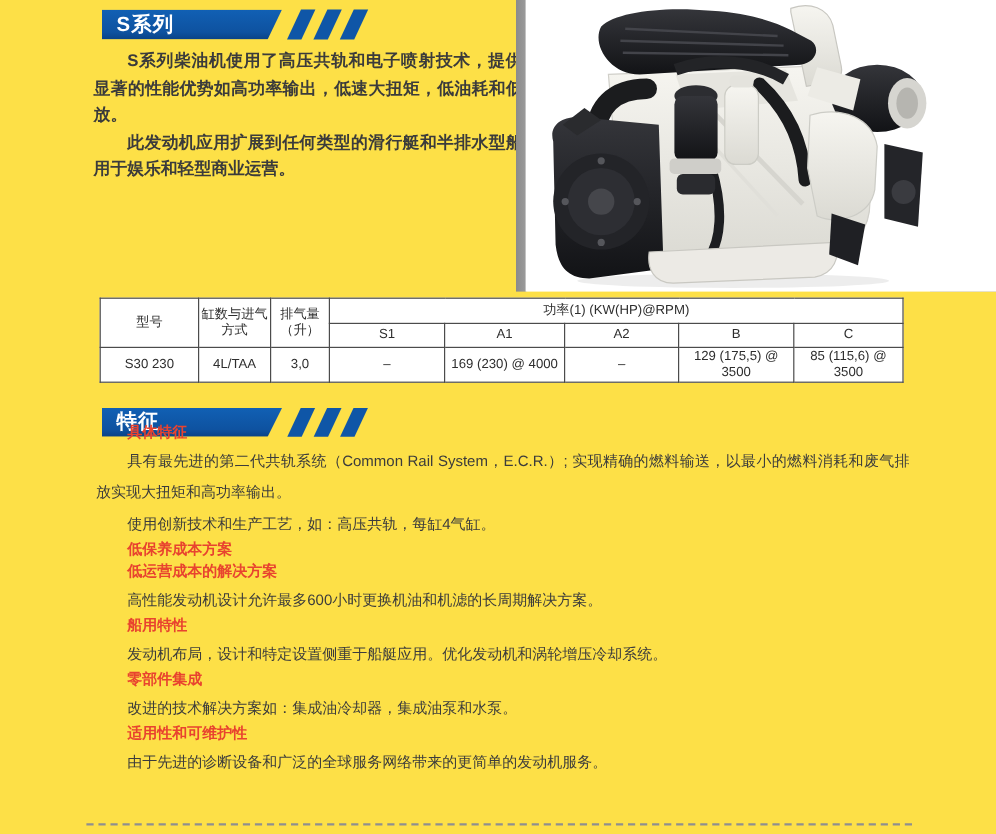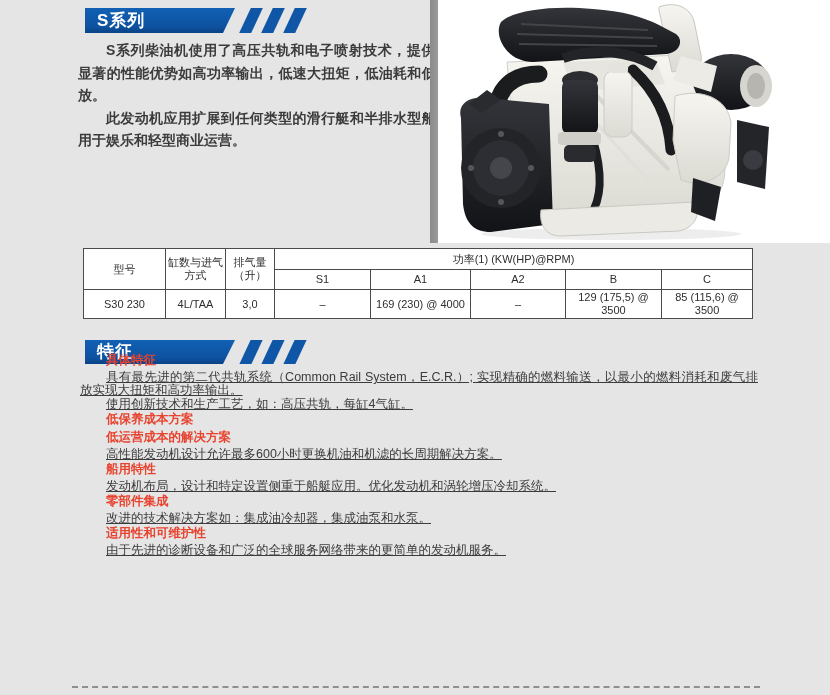--- a/index.html
+++ b/index.html
@@ -1,18 +1,18 @@
 <!DOCTYPE html>
 <html><head>
 <meta charset="utf-8">
 <style>
   * { margin:0; padding:0; box-sizing:border-box; }
   html,body { background:#ffffff; }
   .page {
-    position:relative; width:830px; height:695px; background:#e5e5e5;
+    position:relative; width:830px; height:695px; background:#fde047;
     font-family:"Liberation Sans","DejaVu Sans",sans-serif; overflow:hidden;
     color:#3a3a3a;
   }
 
   
   .secbar { position:absolute; left:85px; height:25px; display:flex; align-items:stretch; }
   .secbar .bar-main{
     width:150px; background:linear-gradient(#1160b4,#0e52a0 75%,#0a4285);
     clip-path:polygon(0 0,100% 0,calc(100% - 12px) 100%,0 100%);
     display:flex; align-items:center; padding:0 0 1px 12px;
@@ -44,22 +44,22 @@
   th,td { border:1px solid #4b4b4b; font-size:11px; font-weight:normal; color:#2e2e2e;
     text-align:center; vertical-align:middle; padding:1px 2px; line-height:13px; }
   thead tr.r1 th { height:21px; }
   thead tr.r2 th { height:20px; }
   tbody td { height:24px; letter-spacing:0; }
 
   
   .features { position:absolute; left:80px; top:352px; width:678px; }
   .feature h3 { color:#e8432f; font-size:12.5px; line-height:15px; font-weight:bold;
     margin:1px 0 3px 26px; }
-  .feature p { font-size:12.5px; line-height:13px; color:#3c3c3c; text-indent:26px;
-    margin:0 0 1px 0; text-align:justify;text-decoration:underline; }
+  .feature p { font-size:12.5px; line-height:26px; color:#3c3c3c; text-indent:26px;
+    margin:0 0 1px 0; text-align:justify; }
 
   
   .dashline { position:absolute; left:72px; top:686px; width:688px; height:0;
     border-top:2px dashed #8f8f8f; }
 </style>
 </head>
 <body>
 
 <div class="page">
 

